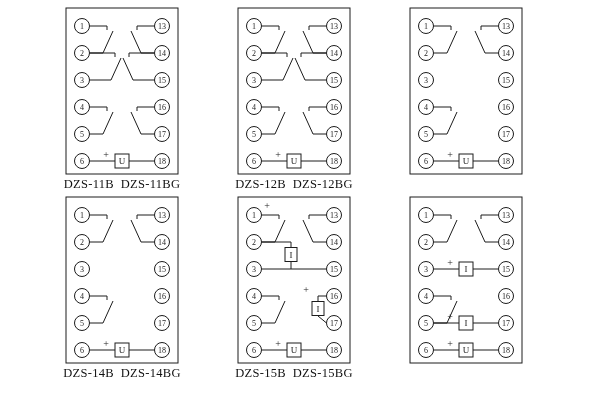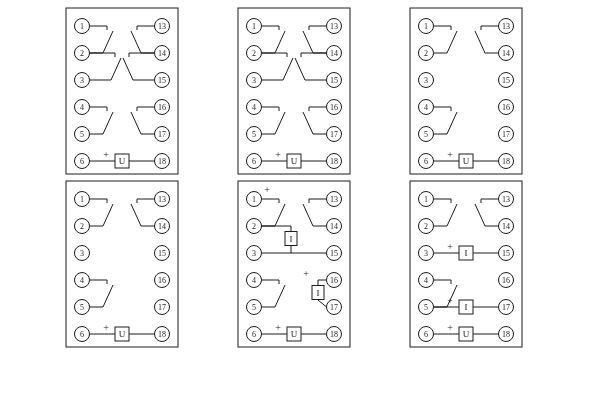--- a/index.html
+++ b/index.html
@@ -75,20 +75,21 @@
           <text x="100" y="49.8" text-anchor="middle" font-size="8" font-family="&quot;Liberation Serif&quot;, serif" fill="#1c1c1c">14</text>
           <circle cx="100" cy="74" r="7.5" fill="#fff" stroke="#1c1c1c"></circle>
           <text x="100" y="76.8" text-anchor="middle" font-size="8" font-family="&quot;Liberation Serif&quot;, serif" fill="#1c1c1c">15</text>
           <circle cx="100" cy="101" r="7.5" fill="#fff" stroke="#1c1c1c"></circle>
           <text x="100" y="103.8" text-anchor="middle" font-size="8" font-family="&quot;Liberation Serif&quot;, serif" fill="#1c1c1c">16</text>
           <circle cx="100" cy="128" r="7.5" fill="#fff" stroke="#1c1c1c"></circle>
           <text x="100" y="130.8" text-anchor="middle" font-size="8" font-family="&quot;Liberation Serif&quot;, serif" fill="#1c1c1c">17</text>
           <circle cx="100" cy="155" r="7.5" fill="#fff" stroke="#1c1c1c"></circle>
           <text x="100" y="157.8" text-anchor="middle" font-size="8" font-family="&quot;Liberation Serif&quot;, serif" fill="#1c1c1c">18</text>
         </svg>
+      <figcaption class="caption">DZS-11B  DZS-11BG</figcaption>
     </figure>
 
     <figure class="cell">
       <svg width="120" height="170" viewBox="0 0 120 170">
           <rect x="4" y="2" width="112" height="166" fill="none" stroke="#1c1c1c" stroke-width="1"></rect>
           <line x1="27.5" y1="20" x2="45" y2="20" stroke="#1c1c1c" stroke-width="1"></line>
           <line x1="45" y1="20" x2="45" y2="24" stroke="#1c1c1c" stroke-width="1"></line>
           <line x1="27.5" y1="47" x2="41" y2="47" stroke="#1c1c1c" stroke-width="1"></line>
           <line x1="41" y1="47" x2="51" y2="25" stroke="#1c1c1c" stroke-width="1"></line>
           <line x1="27.5" y1="47" x2="53" y2="47" stroke="#1c1c1c" stroke-width="1"></line>
@@ -133,112 +134,114 @@
           <text x="100" y="49.8" text-anchor="middle" font-size="8" font-family="&quot;Liberation Serif&quot;, serif" fill="#1c1c1c">14</text>
           <circle cx="100" cy="74" r="7.5" fill="#fff" stroke="#1c1c1c"></circle>
           <text x="100" y="76.8" text-anchor="middle" font-size="8" font-family="&quot;Liberation Serif&quot;, serif" fill="#1c1c1c">15</text>
           <circle cx="100" cy="101" r="7.5" fill="#fff" stroke="#1c1c1c"></circle>
           <text x="100" y="103.8" text-anchor="middle" font-size="8" font-family="&quot;Liberation Serif&quot;, serif" fill="#1c1c1c">16</text>
           <circle cx="100" cy="128" r="7.5" fill="#fff" stroke="#1c1c1c"></circle>
           <text x="100" y="130.8" text-anchor="middle" font-size="8" font-family="&quot;Liberation Serif&quot;, serif" fill="#1c1c1c">17</text>
           <circle cx="100" cy="155" r="7.5" fill="#fff" stroke="#1c1c1c"></circle>
           <text x="100" y="157.8" text-anchor="middle" font-size="8" font-family="&quot;Liberation Serif&quot;, serif" fill="#1c1c1c">18</text>
         </svg>
-    </figure>
-
-    <figure class="cell">
-      <svg width="120" height="170" viewBox="0 0 120 170">
-          <rect x="4" y="2" width="112" height="166" fill="none" stroke="#1c1c1c" stroke-width="1"></rect>
-          <line x1="27.5" y1="20" x2="45" y2="20" stroke="#1c1c1c" stroke-width="1"></line>
-          <line x1="45" y1="20" x2="45" y2="24" stroke="#1c1c1c" stroke-width="1"></line>
-          <line x1="27.5" y1="47" x2="41" y2="47" stroke="#1c1c1c" stroke-width="1"></line>
-          <line x1="41" y1="47" x2="51" y2="25" stroke="#1c1c1c" stroke-width="1"></line>
-          <line x1="92.5" y1="20" x2="75" y2="20" stroke="#1c1c1c" stroke-width="1"></line>
-          <line x1="75" y1="20" x2="75" y2="24" stroke="#1c1c1c" stroke-width="1"></line>
-          <line x1="92.5" y1="47" x2="79" y2="47" stroke="#1c1c1c" stroke-width="1"></line>
-          <line x1="79" y1="47" x2="69" y2="25" stroke="#1c1c1c" stroke-width="1"></line>
-          <line x1="27.5" y1="101" x2="45" y2="101" stroke="#1c1c1c" stroke-width="1"></line>
-          <line x1="45" y1="101" x2="45" y2="105" stroke="#1c1c1c" stroke-width="1"></line>
-          <line x1="27.5" y1="128" x2="41" y2="128" stroke="#1c1c1c" stroke-width="1"></line>
-          <line x1="41" y1="128" x2="51" y2="106" stroke="#1c1c1c" stroke-width="1"></line>
-          <line x1="27.5" y1="155" x2="92.5" y2="155" stroke="#1c1c1c" stroke-width="1"></line>
-          <text x="44" y="152" text-anchor="middle" font-size="10" font-family="&quot;Liberation Serif&quot;, serif" fill="#1c1c1c">+</text>
-          <rect x="53" y="148" width="14" height="14" fill="#fff" stroke="#1c1c1c"></rect>
-          <text x="60" y="158.2" text-anchor="middle" font-size="9" font-family="&quot;Liberation Serif&quot;, serif" fill="#1c1c1c">U</text>
-          <circle cx="20" cy="20" r="7.5" fill="#fff" stroke="#1c1c1c"></circle>
-          <text x="20" y="22.8" text-anchor="middle" font-size="8" font-family="&quot;Liberation Serif&quot;, serif" fill="#1c1c1c">1</text>
-          <circle cx="20" cy="47" r="7.5" fill="#fff" stroke="#1c1c1c"></circle>
-          <text x="20" y="49.8" text-anchor="middle" font-size="8" font-family="&quot;Liberation Serif&quot;, serif" fill="#1c1c1c">2</text>
-          <circle cx="20" cy="74" r="7.5" fill="#fff" stroke="#1c1c1c"></circle>
-          <text x="20" y="76.8" text-anchor="middle" font-size="8" font-family="&quot;Liberation Serif&quot;, serif" fill="#1c1c1c">3</text>
-          <circle cx="20" cy="101" r="7.5" fill="#fff" stroke="#1c1c1c"></circle>
-          <text x="20" y="103.8" text-anchor="middle" font-size="8" font-family="&quot;Liberation Serif&quot;, serif" fill="#1c1c1c">4</text>
-          <circle cx="20" cy="128" r="7.5" fill="#fff" stroke="#1c1c1c"></circle>
-          <text x="20" y="130.8" text-anchor="middle" font-size="8" font-family="&quot;Liberation Serif&quot;, serif" fill="#1c1c1c">5</text>
-          <circle cx="20" cy="155" r="7.5" fill="#fff" stroke="#1c1c1c"></circle>
-          <text x="20" y="157.8" text-anchor="middle" font-size="8" font-family="&quot;Liberation Serif&quot;, serif" fill="#1c1c1c">6</text>
-          <circle cx="100" cy="20" r="7.5" fill="#fff" stroke="#1c1c1c"></circle>
-          <text x="100" y="22.8" text-anchor="middle" font-size="8" font-family="&quot;Liberation Serif&quot;, serif" fill="#1c1c1c">13</text>
-          <circle cx="100" cy="47" r="7.5" fill="#fff" stroke="#1c1c1c"></circle>
-          <text x="100" y="49.8" text-anchor="middle" font-size="8" font-family="&quot;Liberation Serif&quot;, serif" fill="#1c1c1c">14</text>
-          <circle cx="100" cy="74" r="7.5" fill="#fff" stroke="#1c1c1c"></circle>
-          <text x="100" y="76.8" text-anchor="middle" font-size="8" font-family="&quot;Liberation Serif&quot;, serif" fill="#1c1c1c">15</text>
-          <circle cx="100" cy="101" r="7.5" fill="#fff" stroke="#1c1c1c"></circle>
-          <text x="100" y="103.8" text-anchor="middle" font-size="8" font-family="&quot;Liberation Serif&quot;, serif" fill="#1c1c1c">16</text>
-          <circle cx="100" cy="128" r="7.5" fill="#fff" stroke="#1c1c1c"></circle>
-          <text x="100" y="130.8" text-anchor="middle" font-size="8" font-family="&quot;Liberation Serif&quot;, serif" fill="#1c1c1c">17</text>
-          <circle cx="100" cy="155" r="7.5" fill="#fff" stroke="#1c1c1c"></circle>
-          <text x="100" y="157.8" text-anchor="middle" font-size="8" font-family="&quot;Liberation Serif&quot;, serif" fill="#1c1c1c">18</text>
-        </svg>
-    </figure>
-
-    <figure class="cell">
-      <svg width="120" height="170" viewBox="0 0 120 170">
-          <rect x="4" y="2" width="112" height="166" fill="none" stroke="#1c1c1c" stroke-width="1"></rect>
-          <line x1="27.5" y1="20" x2="45" y2="20" stroke="#1c1c1c" stroke-width="1"></line>
-          <line x1="45" y1="20" x2="45" y2="24" stroke="#1c1c1c" stroke-width="1"></line>
-          <line x1="27.5" y1="47" x2="41" y2="47" stroke="#1c1c1c" stroke-width="1"></line>
-          <line x1="41" y1="47" x2="51" y2="25" stroke="#1c1c1c" stroke-width="1"></line>
-          <line x1="92.5" y1="20" x2="75" y2="20" stroke="#1c1c1c" stroke-width="1"></line>
-          <line x1="75" y1="20" x2="75" y2="24" stroke="#1c1c1c" stroke-width="1"></line>
-          <line x1="92.5" y1="47" x2="79" y2="47" stroke="#1c1c1c" stroke-width="1"></line>
-          <line x1="79" y1="47" x2="69" y2="25" stroke="#1c1c1c" stroke-width="1"></line>
-          <line x1="27.5" y1="101" x2="45" y2="101" stroke="#1c1c1c" stroke-width="1"></line>
-          <line x1="45" y1="101" x2="45" y2="105" stroke="#1c1c1c" stroke-width="1"></line>
-          <line x1="27.5" y1="128" x2="41" y2="128" stroke="#1c1c1c" stroke-width="1"></line>
-          <line x1="41" y1="128" x2="51" y2="106" stroke="#1c1c1c" stroke-width="1"></line>
-          <line x1="27.5" y1="155" x2="92.5" y2="155" stroke="#1c1c1c" stroke-width="1"></line>
-          <text x="44" y="152" text-anchor="middle" font-size="10" font-family="&quot;Liberation Serif&quot;, serif" fill="#1c1c1c">+</text>
-          <rect x="53" y="148" width="14" height="14" fill="#fff" stroke="#1c1c1c"></rect>
-          <text x="60" y="158.2" text-anchor="middle" font-size="9" font-family="&quot;Liberation Serif&quot;, serif" fill="#1c1c1c">U</text>
-          <circle cx="20" cy="20" r="7.5" fill="#fff" stroke="#1c1c1c"></circle>
-          <text x="20" y="22.8" text-anchor="middle" font-size="8" font-family="&quot;Liberation Serif&quot;, serif" fill="#1c1c1c">1</text>
-          <circle cx="20" cy="47" r="7.5" fill="#fff" stroke="#1c1c1c"></circle>
-          <text x="20" y="49.8" text-anchor="middle" font-size="8" font-family="&quot;Liberation Serif&quot;, serif" fill="#1c1c1c">2</text>
-          <circle cx="20" cy="74" r="7.5" fill="#fff" stroke="#1c1c1c"></circle>
-          <text x="20" y="76.8" text-anchor="middle" font-size="8" font-family="&quot;Liberation Serif&quot;, serif" fill="#1c1c1c">3</text>
-          <circle cx="20" cy="101" r="7.5" fill="#fff" stroke="#1c1c1c"></circle>
-          <text x="20" y="103.8" text-anchor="middle" font-size="8" font-family="&quot;Liberation Serif&quot;, serif" fill="#1c1c1c">4</text>
-          <circle cx="20" cy="128" r="7.5" fill="#fff" stroke="#1c1c1c"></circle>
-          <text x="20" y="130.8" text-anchor="middle" font-size="8" font-family="&quot;Liberation Serif&quot;, serif" fill="#1c1c1c">5</text>
-          <circle cx="20" cy="155" r="7.5" fill="#fff" stroke="#1c1c1c"></circle>
-          <text x="20" y="157.8" text-anchor="middle" font-size="8" font-family="&quot;Liberation Serif&quot;, serif" fill="#1c1c1c">6</text>
-          <circle cx="100" cy="20" r="7.5" fill="#fff" stroke="#1c1c1c"></circle>
-          <text x="100" y="22.8" text-anchor="middle" font-size="8" font-family="&quot;Liberation Serif&quot;, serif" fill="#1c1c1c">13</text>
-          <circle cx="100" cy="47" r="7.5" fill="#fff" stroke="#1c1c1c"></circle>
-          <text x="100" y="49.8" text-anchor="middle" font-size="8" font-family="&quot;Liberation Serif&quot;, serif" fill="#1c1c1c">14</text>
-          <circle cx="100" cy="74" r="7.5" fill="#fff" stroke="#1c1c1c"></circle>
-          <text x="100" y="76.8" text-anchor="middle" font-size="8" font-family="&quot;Liberation Serif&quot;, serif" fill="#1c1c1c">15</text>
-          <circle cx="100" cy="101" r="7.5" fill="#fff" stroke="#1c1c1c"></circle>
-          <text x="100" y="103.8" text-anchor="middle" font-size="8" font-family="&quot;Liberation Serif&quot;, serif" fill="#1c1c1c">16</text>
-          <circle cx="100" cy="128" r="7.5" fill="#fff" stroke="#1c1c1c"></circle>
-          <text x="100" y="130.8" text-anchor="middle" font-size="8" font-family="&quot;Liberation Serif&quot;, serif" fill="#1c1c1c">17</text>
-          <circle cx="100" cy="155" r="7.5" fill="#fff" stroke="#1c1c1c"></circle>
-          <text x="100" y="157.8" text-anchor="middle" font-size="8" font-family="&quot;Liberation Serif&quot;, serif" fill="#1c1c1c">18</text>
-        </svg>
+      <figcaption class="caption">DZS-12B  DZS-12BG</figcaption>
+    </figure>
+
+    <figure class="cell">
+      <svg width="120" height="170" viewBox="0 0 120 170">
+          <rect x="4" y="2" width="112" height="166" fill="none" stroke="#1c1c1c" stroke-width="1"></rect>
+          <line x1="27.5" y1="20" x2="45" y2="20" stroke="#1c1c1c" stroke-width="1"></line>
+          <line x1="45" y1="20" x2="45" y2="24" stroke="#1c1c1c" stroke-width="1"></line>
+          <line x1="27.5" y1="47" x2="41" y2="47" stroke="#1c1c1c" stroke-width="1"></line>
+          <line x1="41" y1="47" x2="51" y2="25" stroke="#1c1c1c" stroke-width="1"></line>
+          <line x1="92.5" y1="20" x2="75" y2="20" stroke="#1c1c1c" stroke-width="1"></line>
+          <line x1="75" y1="20" x2="75" y2="24" stroke="#1c1c1c" stroke-width="1"></line>
+          <line x1="92.5" y1="47" x2="79" y2="47" stroke="#1c1c1c" stroke-width="1"></line>
+          <line x1="79" y1="47" x2="69" y2="25" stroke="#1c1c1c" stroke-width="1"></line>
+          <line x1="27.5" y1="101" x2="45" y2="101" stroke="#1c1c1c" stroke-width="1"></line>
+          <line x1="45" y1="101" x2="45" y2="105" stroke="#1c1c1c" stroke-width="1"></line>
+          <line x1="27.5" y1="128" x2="41" y2="128" stroke="#1c1c1c" stroke-width="1"></line>
+          <line x1="41" y1="128" x2="51" y2="106" stroke="#1c1c1c" stroke-width="1"></line>
+          <line x1="27.5" y1="155" x2="92.5" y2="155" stroke="#1c1c1c" stroke-width="1"></line>
+          <text x="44" y="152" text-anchor="middle" font-size="10" font-family="&quot;Liberation Serif&quot;, serif" fill="#1c1c1c">+</text>
+          <rect x="53" y="148" width="14" height="14" fill="#fff" stroke="#1c1c1c"></rect>
+          <text x="60" y="158.2" text-anchor="middle" font-size="9" font-family="&quot;Liberation Serif&quot;, serif" fill="#1c1c1c">U</text>
+          <circle cx="20" cy="20" r="7.5" fill="#fff" stroke="#1c1c1c"></circle>
+          <text x="20" y="22.8" text-anchor="middle" font-size="8" font-family="&quot;Liberation Serif&quot;, serif" fill="#1c1c1c">1</text>
+          <circle cx="20" cy="47" r="7.5" fill="#fff" stroke="#1c1c1c"></circle>
+          <text x="20" y="49.8" text-anchor="middle" font-size="8" font-family="&quot;Liberation Serif&quot;, serif" fill="#1c1c1c">2</text>
+          <circle cx="20" cy="74" r="7.5" fill="#fff" stroke="#1c1c1c"></circle>
+          <text x="20" y="76.8" text-anchor="middle" font-size="8" font-family="&quot;Liberation Serif&quot;, serif" fill="#1c1c1c">3</text>
+          <circle cx="20" cy="101" r="7.5" fill="#fff" stroke="#1c1c1c"></circle>
+          <text x="20" y="103.8" text-anchor="middle" font-size="8" font-family="&quot;Liberation Serif&quot;, serif" fill="#1c1c1c">4</text>
+          <circle cx="20" cy="128" r="7.5" fill="#fff" stroke="#1c1c1c"></circle>
+          <text x="20" y="130.8" text-anchor="middle" font-size="8" font-family="&quot;Liberation Serif&quot;, serif" fill="#1c1c1c">5</text>
+          <circle cx="20" cy="155" r="7.5" fill="#fff" stroke="#1c1c1c"></circle>
+          <text x="20" y="157.8" text-anchor="middle" font-size="8" font-family="&quot;Liberation Serif&quot;, serif" fill="#1c1c1c">6</text>
+          <circle cx="100" cy="20" r="7.5" fill="#fff" stroke="#1c1c1c"></circle>
+          <text x="100" y="22.8" text-anchor="middle" font-size="8" font-family="&quot;Liberation Serif&quot;, serif" fill="#1c1c1c">13</text>
+          <circle cx="100" cy="47" r="7.5" fill="#fff" stroke="#1c1c1c"></circle>
+          <text x="100" y="49.8" text-anchor="middle" font-size="8" font-family="&quot;Liberation Serif&quot;, serif" fill="#1c1c1c">14</text>
+          <circle cx="100" cy="74" r="7.5" fill="#fff" stroke="#1c1c1c"></circle>
+          <text x="100" y="76.8" text-anchor="middle" font-size="8" font-family="&quot;Liberation Serif&quot;, serif" fill="#1c1c1c">15</text>
+          <circle cx="100" cy="101" r="7.5" fill="#fff" stroke="#1c1c1c"></circle>
+          <text x="100" y="103.8" text-anchor="middle" font-size="8" font-family="&quot;Liberation Serif&quot;, serif" fill="#1c1c1c">16</text>
+          <circle cx="100" cy="128" r="7.5" fill="#fff" stroke="#1c1c1c"></circle>
+          <text x="100" y="130.8" text-anchor="middle" font-size="8" font-family="&quot;Liberation Serif&quot;, serif" fill="#1c1c1c">17</text>
+          <circle cx="100" cy="155" r="7.5" fill="#fff" stroke="#1c1c1c"></circle>
+          <text x="100" y="157.8" text-anchor="middle" font-size="8" font-family="&quot;Liberation Serif&quot;, serif" fill="#1c1c1c">18</text>
+        </svg>
+    </figure>
+
+    <figure class="cell">
+      <svg width="120" height="170" viewBox="0 0 120 170">
+          <rect x="4" y="2" width="112" height="166" fill="none" stroke="#1c1c1c" stroke-width="1"></rect>
+          <line x1="27.5" y1="20" x2="45" y2="20" stroke="#1c1c1c" stroke-width="1"></line>
+          <line x1="45" y1="20" x2="45" y2="24" stroke="#1c1c1c" stroke-width="1"></line>
+          <line x1="27.5" y1="47" x2="41" y2="47" stroke="#1c1c1c" stroke-width="1"></line>
+          <line x1="41" y1="47" x2="51" y2="25" stroke="#1c1c1c" stroke-width="1"></line>
+          <line x1="92.5" y1="20" x2="75" y2="20" stroke="#1c1c1c" stroke-width="1"></line>
+          <line x1="75" y1="20" x2="75" y2="24" stroke="#1c1c1c" stroke-width="1"></line>
+          <line x1="92.5" y1="47" x2="79" y2="47" stroke="#1c1c1c" stroke-width="1"></line>
+          <line x1="79" y1="47" x2="69" y2="25" stroke="#1c1c1c" stroke-width="1"></line>
+          <line x1="27.5" y1="101" x2="45" y2="101" stroke="#1c1c1c" stroke-width="1"></line>
+          <line x1="45" y1="101" x2="45" y2="105" stroke="#1c1c1c" stroke-width="1"></line>
+          <line x1="27.5" y1="128" x2="41" y2="128" stroke="#1c1c1c" stroke-width="1"></line>
+          <line x1="41" y1="128" x2="51" y2="106" stroke="#1c1c1c" stroke-width="1"></line>
+          <line x1="27.5" y1="155" x2="92.5" y2="155" stroke="#1c1c1c" stroke-width="1"></line>
+          <text x="44" y="152" text-anchor="middle" font-size="10" font-family="&quot;Liberation Serif&quot;, serif" fill="#1c1c1c">+</text>
+          <rect x="53" y="148" width="14" height="14" fill="#fff" stroke="#1c1c1c"></rect>
+          <text x="60" y="158.2" text-anchor="middle" font-size="9" font-family="&quot;Liberation Serif&quot;, serif" fill="#1c1c1c">U</text>
+          <circle cx="20" cy="20" r="7.5" fill="#fff" stroke="#1c1c1c"></circle>
+          <text x="20" y="22.8" text-anchor="middle" font-size="8" font-family="&quot;Liberation Serif&quot;, serif" fill="#1c1c1c">1</text>
+          <circle cx="20" cy="47" r="7.5" fill="#fff" stroke="#1c1c1c"></circle>
+          <text x="20" y="49.8" text-anchor="middle" font-size="8" font-family="&quot;Liberation Serif&quot;, serif" fill="#1c1c1c">2</text>
+          <circle cx="20" cy="74" r="7.5" fill="#fff" stroke="#1c1c1c"></circle>
+          <text x="20" y="76.8" text-anchor="middle" font-size="8" font-family="&quot;Liberation Serif&quot;, serif" fill="#1c1c1c">3</text>
+          <circle cx="20" cy="101" r="7.5" fill="#fff" stroke="#1c1c1c"></circle>
+          <text x="20" y="103.8" text-anchor="middle" font-size="8" font-family="&quot;Liberation Serif&quot;, serif" fill="#1c1c1c">4</text>
+          <circle cx="20" cy="128" r="7.5" fill="#fff" stroke="#1c1c1c"></circle>
+          <text x="20" y="130.8" text-anchor="middle" font-size="8" font-family="&quot;Liberation Serif&quot;, serif" fill="#1c1c1c">5</text>
+          <circle cx="20" cy="155" r="7.5" fill="#fff" stroke="#1c1c1c"></circle>
+          <text x="20" y="157.8" text-anchor="middle" font-size="8" font-family="&quot;Liberation Serif&quot;, serif" fill="#1c1c1c">6</text>
+          <circle cx="100" cy="20" r="7.5" fill="#fff" stroke="#1c1c1c"></circle>
+          <text x="100" y="22.8" text-anchor="middle" font-size="8" font-family="&quot;Liberation Serif&quot;, serif" fill="#1c1c1c">13</text>
+          <circle cx="100" cy="47" r="7.5" fill="#fff" stroke="#1c1c1c"></circle>
+          <text x="100" y="49.8" text-anchor="middle" font-size="8" font-family="&quot;Liberation Serif&quot;, serif" fill="#1c1c1c">14</text>
+          <circle cx="100" cy="74" r="7.5" fill="#fff" stroke="#1c1c1c"></circle>
+          <text x="100" y="76.8" text-anchor="middle" font-size="8" font-family="&quot;Liberation Serif&quot;, serif" fill="#1c1c1c">15</text>
+          <circle cx="100" cy="101" r="7.5" fill="#fff" stroke="#1c1c1c"></circle>
+          <text x="100" y="103.8" text-anchor="middle" font-size="8" font-family="&quot;Liberation Serif&quot;, serif" fill="#1c1c1c">16</text>
+          <circle cx="100" cy="128" r="7.5" fill="#fff" stroke="#1c1c1c"></circle>
+          <text x="100" y="130.8" text-anchor="middle" font-size="8" font-family="&quot;Liberation Serif&quot;, serif" fill="#1c1c1c">17</text>
+          <circle cx="100" cy="155" r="7.5" fill="#fff" stroke="#1c1c1c"></circle>
+          <text x="100" y="157.8" text-anchor="middle" font-size="8" font-family="&quot;Liberation Serif&quot;, serif" fill="#1c1c1c">18</text>
+        </svg>
+      <figcaption class="caption">DZS-14B  DZS-14BG</figcaption>
     </figure>
 
     <figure class="cell">
       <svg width="120" height="170" viewBox="0 0 120 170">
           <rect x="4" y="2" width="112" height="166" fill="none" stroke="#1c1c1c" stroke-width="1"></rect>
           <text x="33" y="14" text-anchor="middle" font-size="10" font-family="&quot;Liberation Serif&quot;, serif" fill="#1c1c1c">+</text>
           <line x1="27.5" y1="20" x2="45" y2="20" stroke="#1c1c1c" stroke-width="1"></line>
           <line x1="45" y1="20" x2="45" y2="24" stroke="#1c1c1c" stroke-width="1"></line>
           <line x1="27.5" y1="47" x2="41" y2="47" stroke="#1c1c1c" stroke-width="1"></line>
           <line x1="41" y1="47" x2="51" y2="25" stroke="#1c1c1c" stroke-width="1"></line>
@@ -283,20 +286,21 @@
           <text x="100" y="49.8" text-anchor="middle" font-size="8" font-family="&quot;Liberation Serif&quot;, serif" fill="#1c1c1c">14</text>
           <circle cx="100" cy="74" r="7.5" fill="#fff" stroke="#1c1c1c"></circle>
           <text x="100" y="76.8" text-anchor="middle" font-size="8" font-family="&quot;Liberation Serif&quot;, serif" fill="#1c1c1c">15</text>
           <circle cx="100" cy="101" r="7.5" fill="#fff" stroke="#1c1c1c"></circle>
           <text x="100" y="103.8" text-anchor="middle" font-size="8" font-family="&quot;Liberation Serif&quot;, serif" fill="#1c1c1c">16</text>
           <circle cx="100" cy="128" r="7.5" fill="#fff" stroke="#1c1c1c"></circle>
           <text x="100" y="130.8" text-anchor="middle" font-size="8" font-family="&quot;Liberation Serif&quot;, serif" fill="#1c1c1c">17</text>
           <circle cx="100" cy="155" r="7.5" fill="#fff" stroke="#1c1c1c"></circle>
           <text x="100" y="157.8" text-anchor="middle" font-size="8" font-family="&quot;Liberation Serif&quot;, serif" fill="#1c1c1c">18</text>
         </svg>
+      <figcaption class="caption">DZS-15B  DZS-15BG</figcaption>
     </figure>
 
     <figure class="cell">
       <svg width="120" height="170" viewBox="0 0 120 170">
           <rect x="4" y="2" width="112" height="166" fill="none" stroke="#1c1c1c" stroke-width="1"></rect>
           <line x1="27.5" y1="20" x2="45" y2="20" stroke="#1c1c1c" stroke-width="1"></line>
           <line x1="45" y1="20" x2="45" y2="24" stroke="#1c1c1c" stroke-width="1"></line>
           <line x1="27.5" y1="47" x2="41" y2="47" stroke="#1c1c1c" stroke-width="1"></line>
           <line x1="41" y1="47" x2="51" y2="25" stroke="#1c1c1c" stroke-width="1"></line>
           <line x1="92.5" y1="20" x2="75" y2="20" stroke="#1c1c1c" stroke-width="1"></line>

